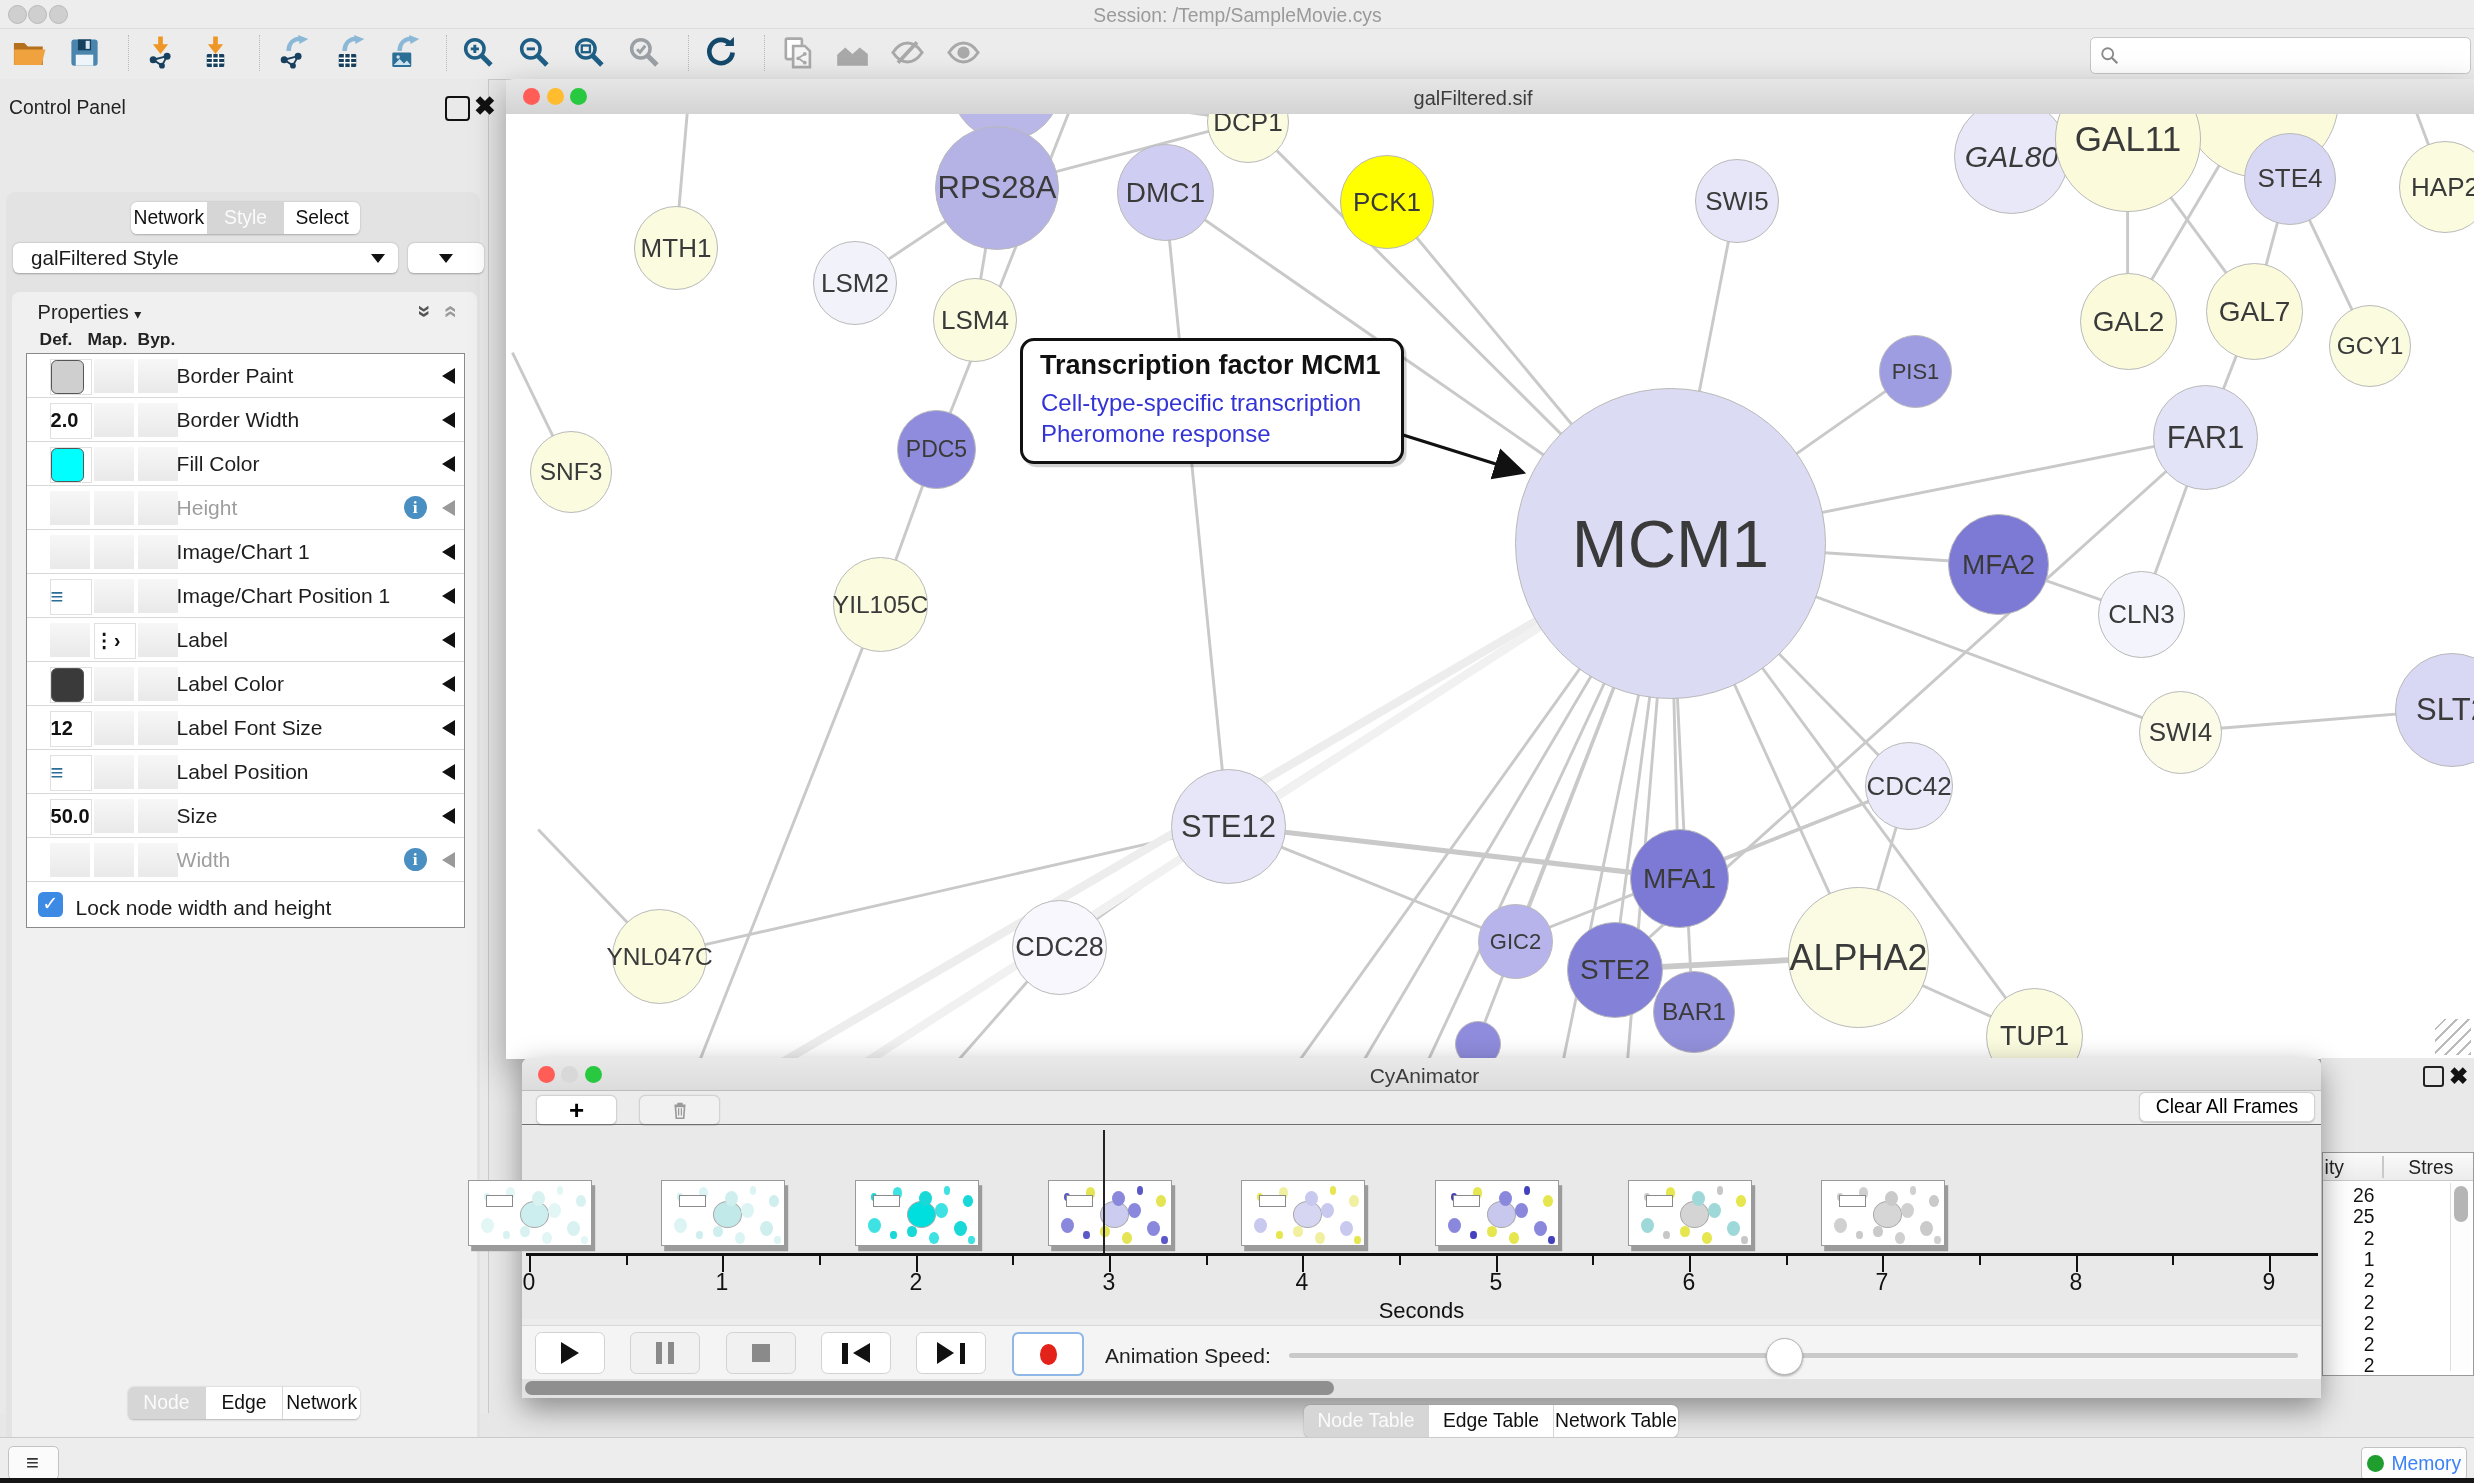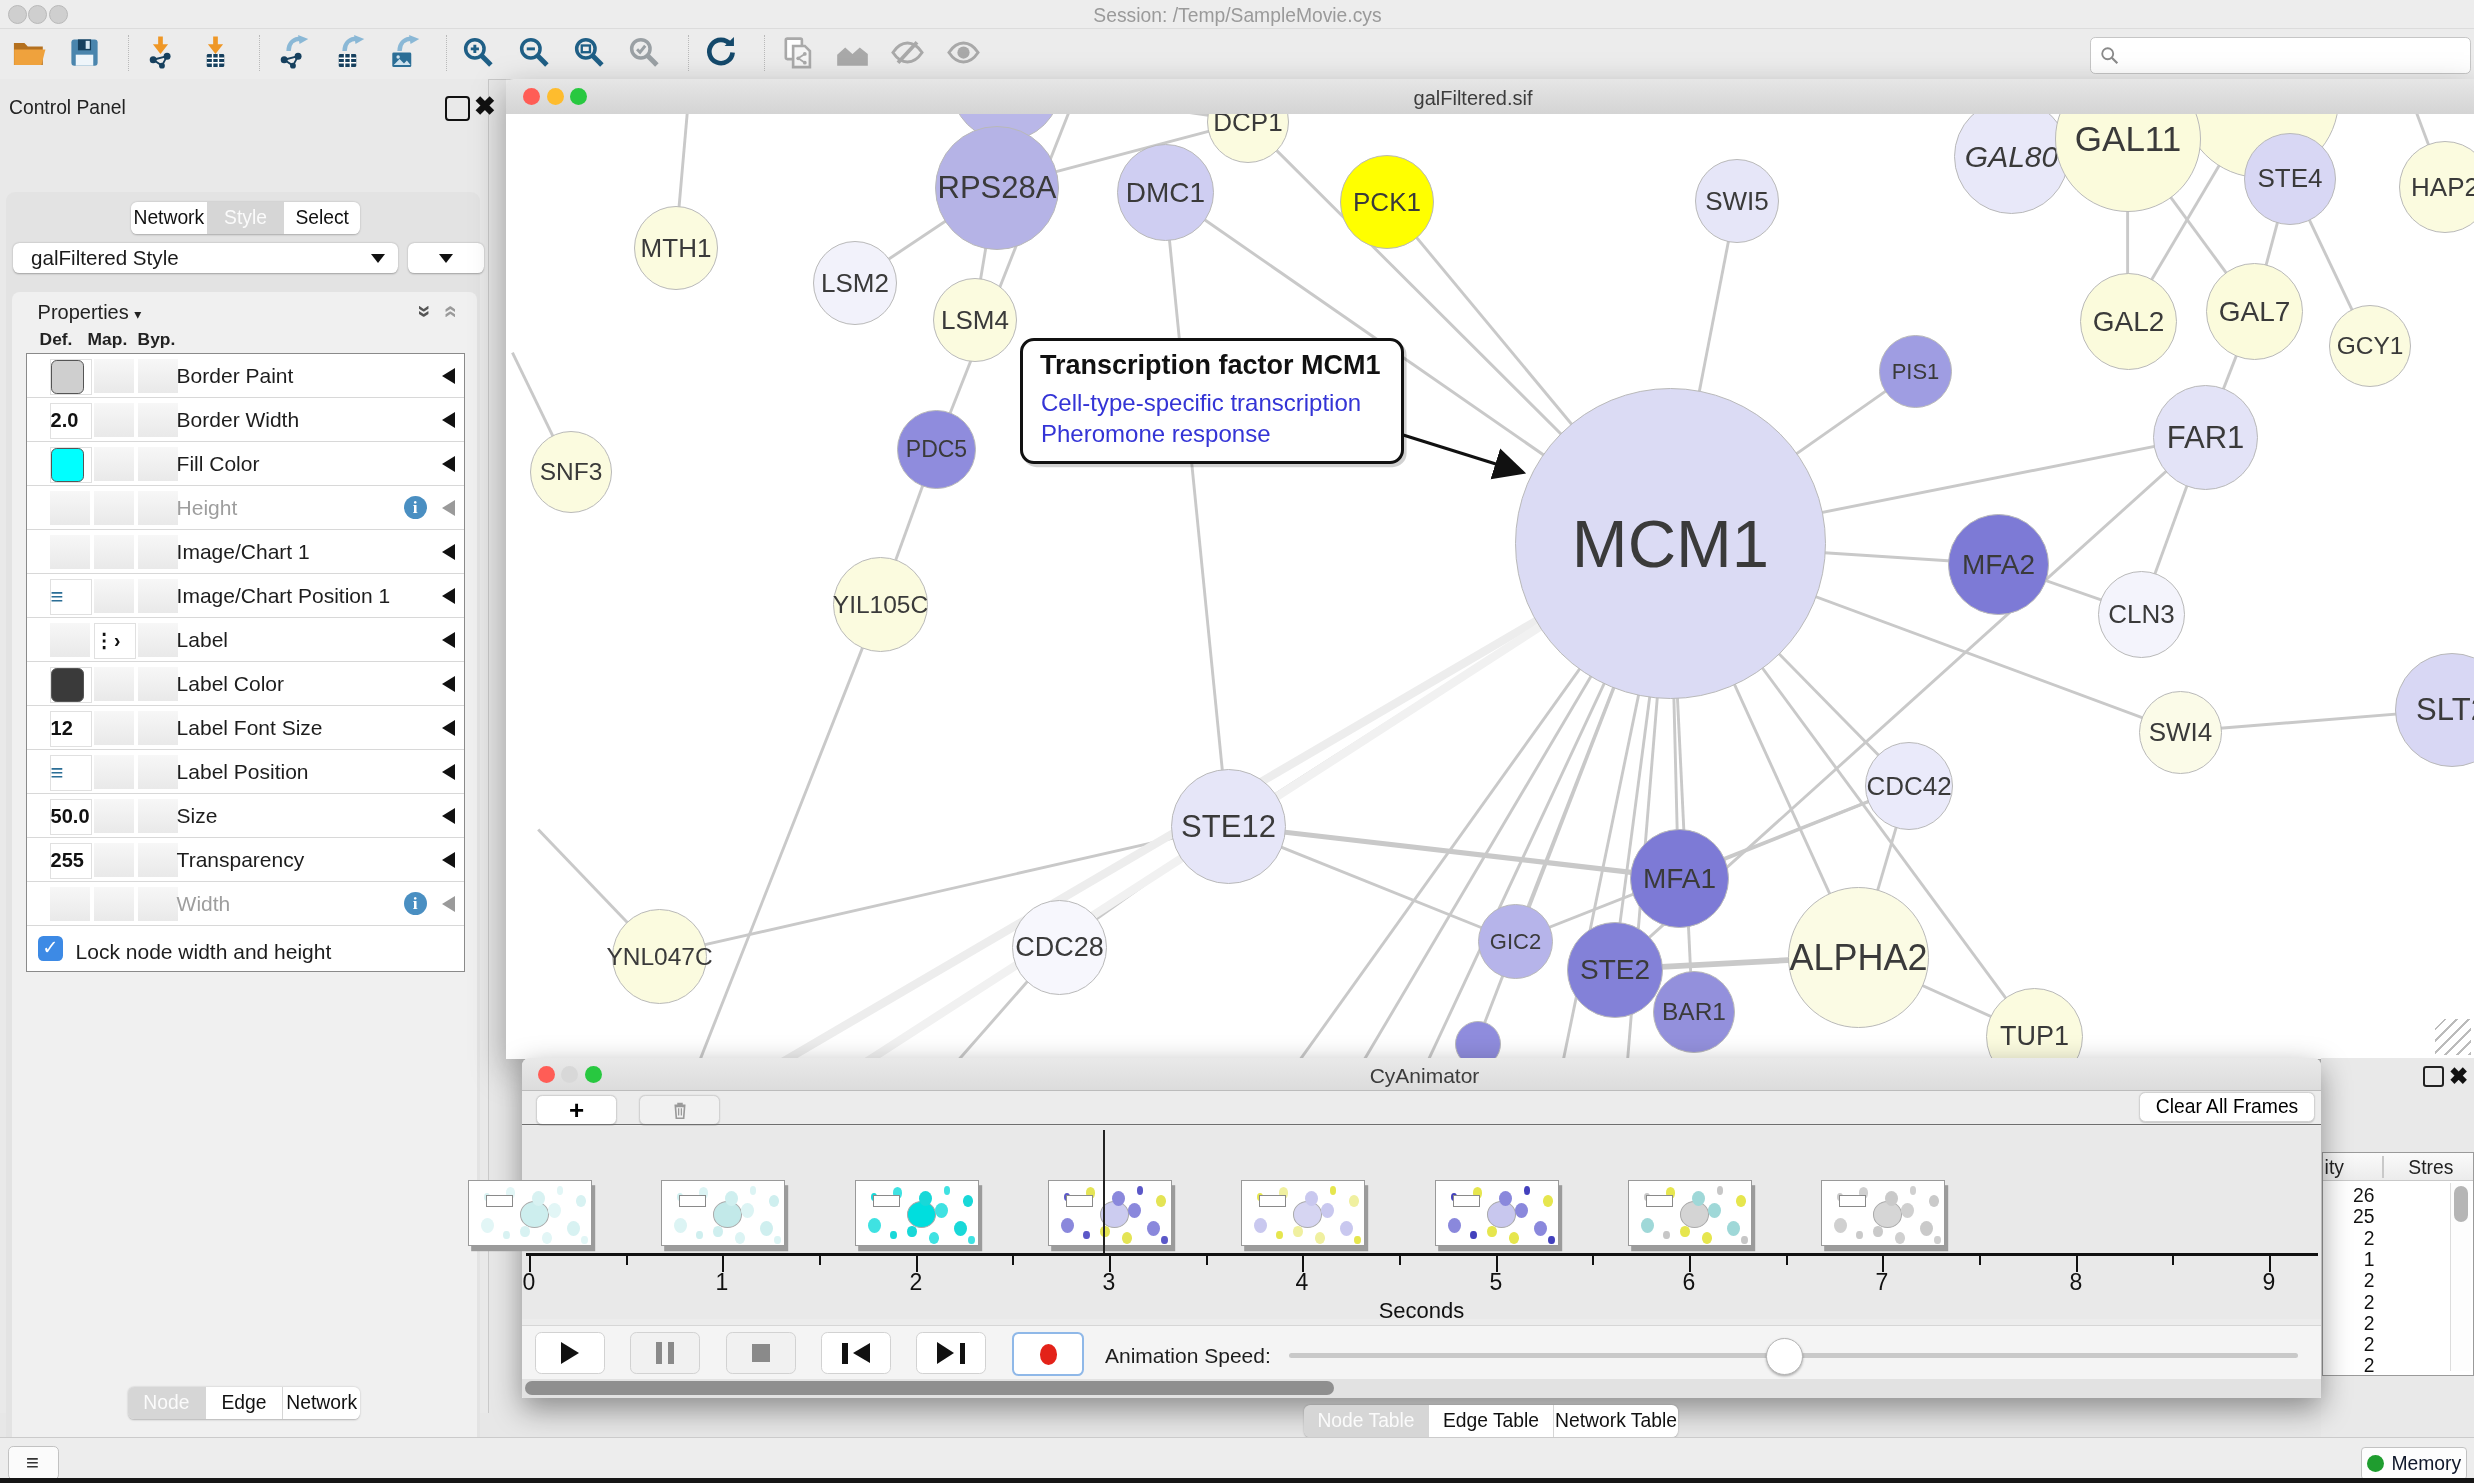--- a/index.html
+++ b/index.html
@@ -95,21 +95,21 @@
   .tp-table{left:1.3px;top:94px;width:150px;height:222px;background:#fff;border:1.3px solid #9a9a9a;}
   .tp-headrow{position:absolute;left:0;top:0;width:100%;height:27px;background:linear-gradient(#fafafa,#ececec);border-bottom:1.3px solid #c9c9c9;font-size:19.3px;color:#222;}
   .tp-val{position:absolute;width:46px;text-align:right;font-size:19.3px;color:#111;}
   .tp-scroll{position:absolute;right:2.6px;top:30px;width:19.3px;height:188px;background:#fdfdfd;border-left:0.6px solid #ddd;}
   .tp-sthumb{position:absolute;left:2.6px;top:2.6px;width:14px;height:36px;background:#b5b5b5;border-radius:7px;}
   
   .bottom-tabs{left:1304px;top:1405px;width:374px;}
   .statusbar{left:0;top:1437px;width:2475px;height:41px;background:#ededed;border-top:1.3px solid #cbcbcb;}
   .list-btn{left:7.7px;top:7.7px;width:49px;height:32px;background:#fbfbfb;border:1.3px solid #c2c2c2;border-radius:5.2px;
      display:flex;align-items:center;justify-content:center;font-size:22px;color:#333;letter-spacing:1.3px;}
-  .memory-btn{left:2361px;top:9px;width:104px;height:31px;background:#fdfdfd;border:1.3px solid #c2c2c2;border-radius:3.9px;display:flex;align-items:center;justify-content:center;gap:7.7px;font-size:19.3px;color:#0f172a;}
+  .memory-btn{left:2361px;top:9px;width:104px;height:31px;background:#fdfdfd;border:1.3px solid #c2c2c2;border-radius:3.9px;display:flex;align-items:center;justify-content:center;gap:7.7px;font-size:19.3px;color:#3b82f6;}
   .memdot{width:17px;height:17px;border-radius:50%;background:#1f9d2f;}
   .black-strip{left:0;top:1478px;width:2475px;height:5.2px;background:#151515;}
   
   .g-play{width:0;height:0;border-top:11px solid transparent;border-bottom:11px solid transparent;border-left:18px solid #111;}
   .g-bar{width:6.4px;height:22px;background:#8a8a8a;}
   .g-stop{width:18px;height:18px;background:#8a8a8a;}
   .g-barb{width:5.2px;height:20.6px;background:#111;}
   .g-playr{width:0;height:0;border-top:10.3px solid transparent;border-bottom:10.3px solid transparent;border-right:17px solid #111;}
   .g-rec{width:17px;height:20.6px;border-radius:50%;background:#e32219;}
 </style>
@@ -369,29 +369,20 @@
             <div class="plabel">Label Position</div>
             <div class="arrow-l"></div>
           </div>
           <div class="prow">
             <div class="pcell filled" style="left: 23px;">
               <span class="pval">50.0</span>
             </div>
             <div class="pcell" style="left: 67px;"></div>
             <div class="pcell" style="left: 111px;"></div>
             <div class="plabel">Size</div>
-            <div class="arrow-l"></div>
-          </div>
-          <div class="prow">
-            <div class="pcell filled" style="left: 23px;">
-              <span class="pval">255</span>
-            </div>
-            <div class="pcell" style="left: 67px;"></div>
-            <div class="pcell" style="left: 111px;"></div>
-            <div class="plabel">Transparency</div>
             <div class="arrow-l"></div>
           </div>
           <div class="prow">
             <div class="pcell" style="left: 23px;"></div>
             <div class="pcell" style="left: 67px;"></div>
             <div class="pcell" style="left: 111px;"></div>
             <div class="plabel dis">Width</div>
             <div class="info-i">i</div>
             <div class="arrow-l dis"></div>
           </div>

